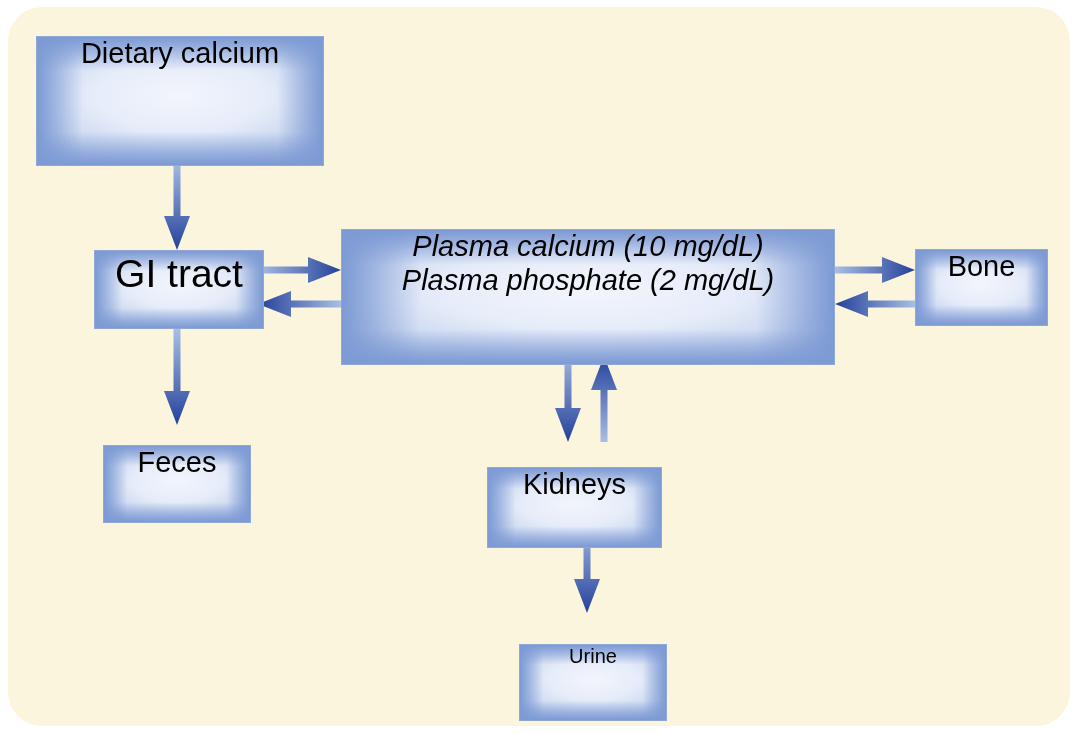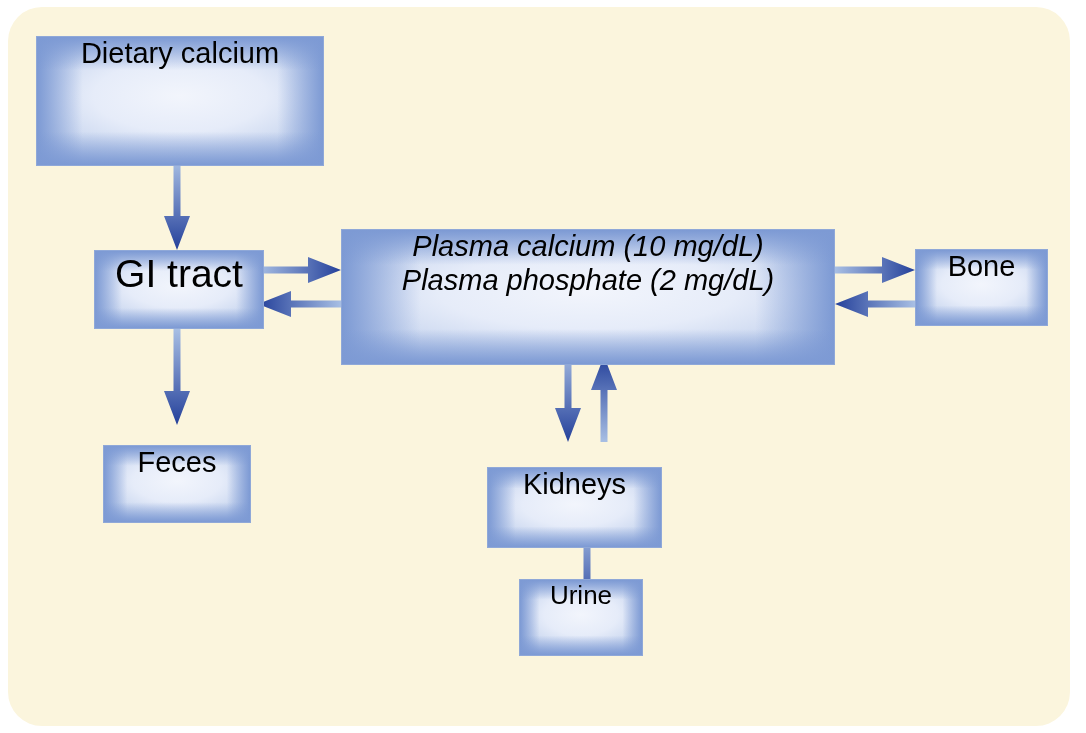--- a/index.html
+++ b/index.html
@@ -22,21 +22,21 @@
        display:flex;align-items:flex-start;justify-content:center;
        text-align:center;color:#000;line-height:1.16;}
   .box span{display:block;}
 
   #box-dietary{left:36px;top:36px;width:288px;height:130px;font-size:29px;}
   #box-gi     {left:94px;top:250px;width:170px;height:79px;font-size:39px;}
   #box-feces  {left:103px;top:425px;width:148px;height:78px;font-size:29px;margin-top:20px;}
   #box-plasma {left:341px;top:229px;width:494px;height:136px;font-size:29px;font-style:italic;}
   #box-bone   {left:915px;top:249px;width:133px;height:77px;font-size:29px;}
   #box-kidneys{left:487px;top:442px;width:175px;height:81px;font-size:29px;margin-top:25px;}
-  #box-urine  {left:519px;top:579px;width:124px;height:77px;font-size:26px;}
+  #box-urine  {left:519px;top:644px;width:148px;height:77px;font-size:20px;}
 
   
   #arrows{position:absolute;left:0;top:0;width:1086px;height:733px;
           pointer-events:none;}
 </style>
 </head>
 <body>
 
 <div id="canvas">
 

